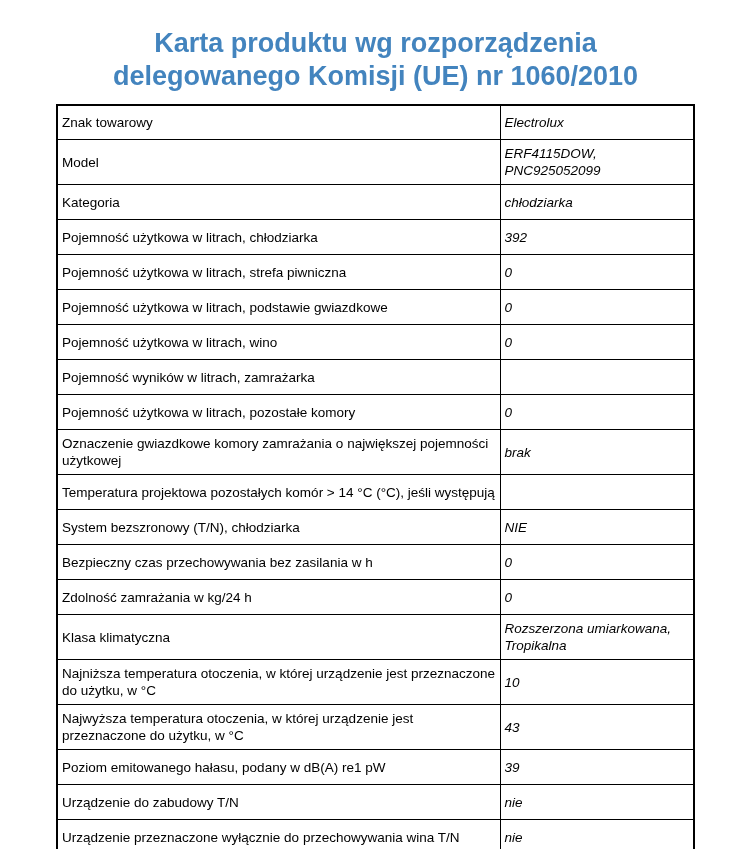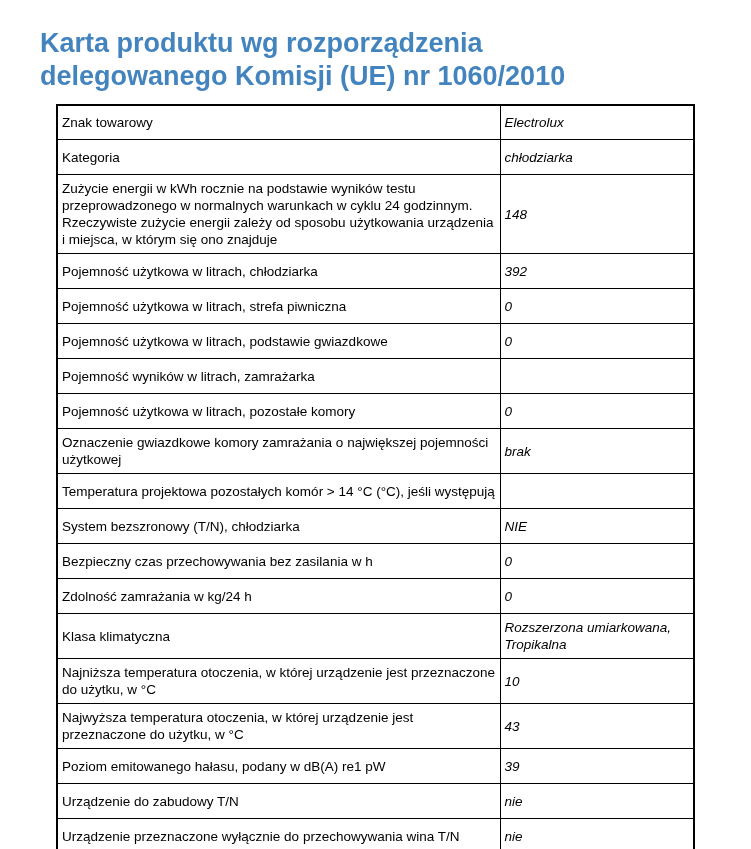--- a/index.html
+++ b/index.html
@@ -9,21 +9,21 @@
     background: #ffffff;
   }
   body {
     width: 751px;
     height: 849px;
     font-family: "Liberation Sans", "DejaVu Sans", sans-serif;
     color: #000000;
   }
   .page-title {
     margin: 27px 40px 11px 40px;
-    text-align: left;
+    text-align: center;
     font-size: 27px;
     font-weight: bold;
     line-height: 1.22;
     white-space: pre-line;
     letter-spacing: 0px;
   }
   table.product-table {
     width: 637px;
     margin: 0 auto;
     border-collapse: collapse;
@@ -48,37 +48,42 @@
 <h1 class="page-title" style="color: rgb(67, 132, 190);">Karta produktu wg rozporządzenia
 delegowanego Komisji (UE) nr 1060/2010</h1>
 
 <table class="product-table">
   <tbody id="table-body">
       <tr class="data-row">
         <td class="label-cell">Znak towarowy</td>
         <td class="value-cell">Electrolux</td>
       </tr>
       <tr class="data-row">
+        <td class="label-cell">Model</td>
+        <td class="value-cell">ERF4115DOW,
+PNC925052099</td>
+      </tr>
+      <tr class="data-row">
         <td class="label-cell">Kategoria</td>
         <td class="value-cell">chłodziarka</td>
-      </tr>
-      <tr class="data-row">
-        <td class="label-cell">Zużycie energii w kWh rocznie na podstawie wyników testu przeprowadzonego w normalnych warunkach w cyklu 24 godzinnym. Rzeczywiste zużycie energii zależy od sposobu użytkowania urządzenia i miejsca, w którym się ono znajduje</td>
-        <td class="value-cell">148</td>
       </tr>
       <tr class="data-row">
         <td class="label-cell">Pojemność użytkowa w litrach, chłodziarka</td>
         <td class="value-cell">392</td>
       </tr>
       <tr class="data-row">
         <td class="label-cell">Pojemność użytkowa w litrach, strefa piwniczna</td>
         <td class="value-cell">0</td>
       </tr>
       <tr class="data-row">
         <td class="label-cell">Pojemność użytkowa w litrach, podstawie gwiazdkowe</td>
+        <td class="value-cell">0</td>
+      </tr>
+      <tr class="data-row">
+        <td class="label-cell">Pojemność użytkowa w litrach, wino</td>
         <td class="value-cell">0</td>
       </tr>
       <tr class="data-row">
         <td class="label-cell">Pojemność wyników w litrach, zamrażarka</td>
         <td class="value-cell"></td>
       </tr>
       <tr class="data-row">
         <td class="label-cell">Pojemność użytkowa w litrach, pozostałe komory</td>
         <td class="value-cell">0</td>
       </tr>

